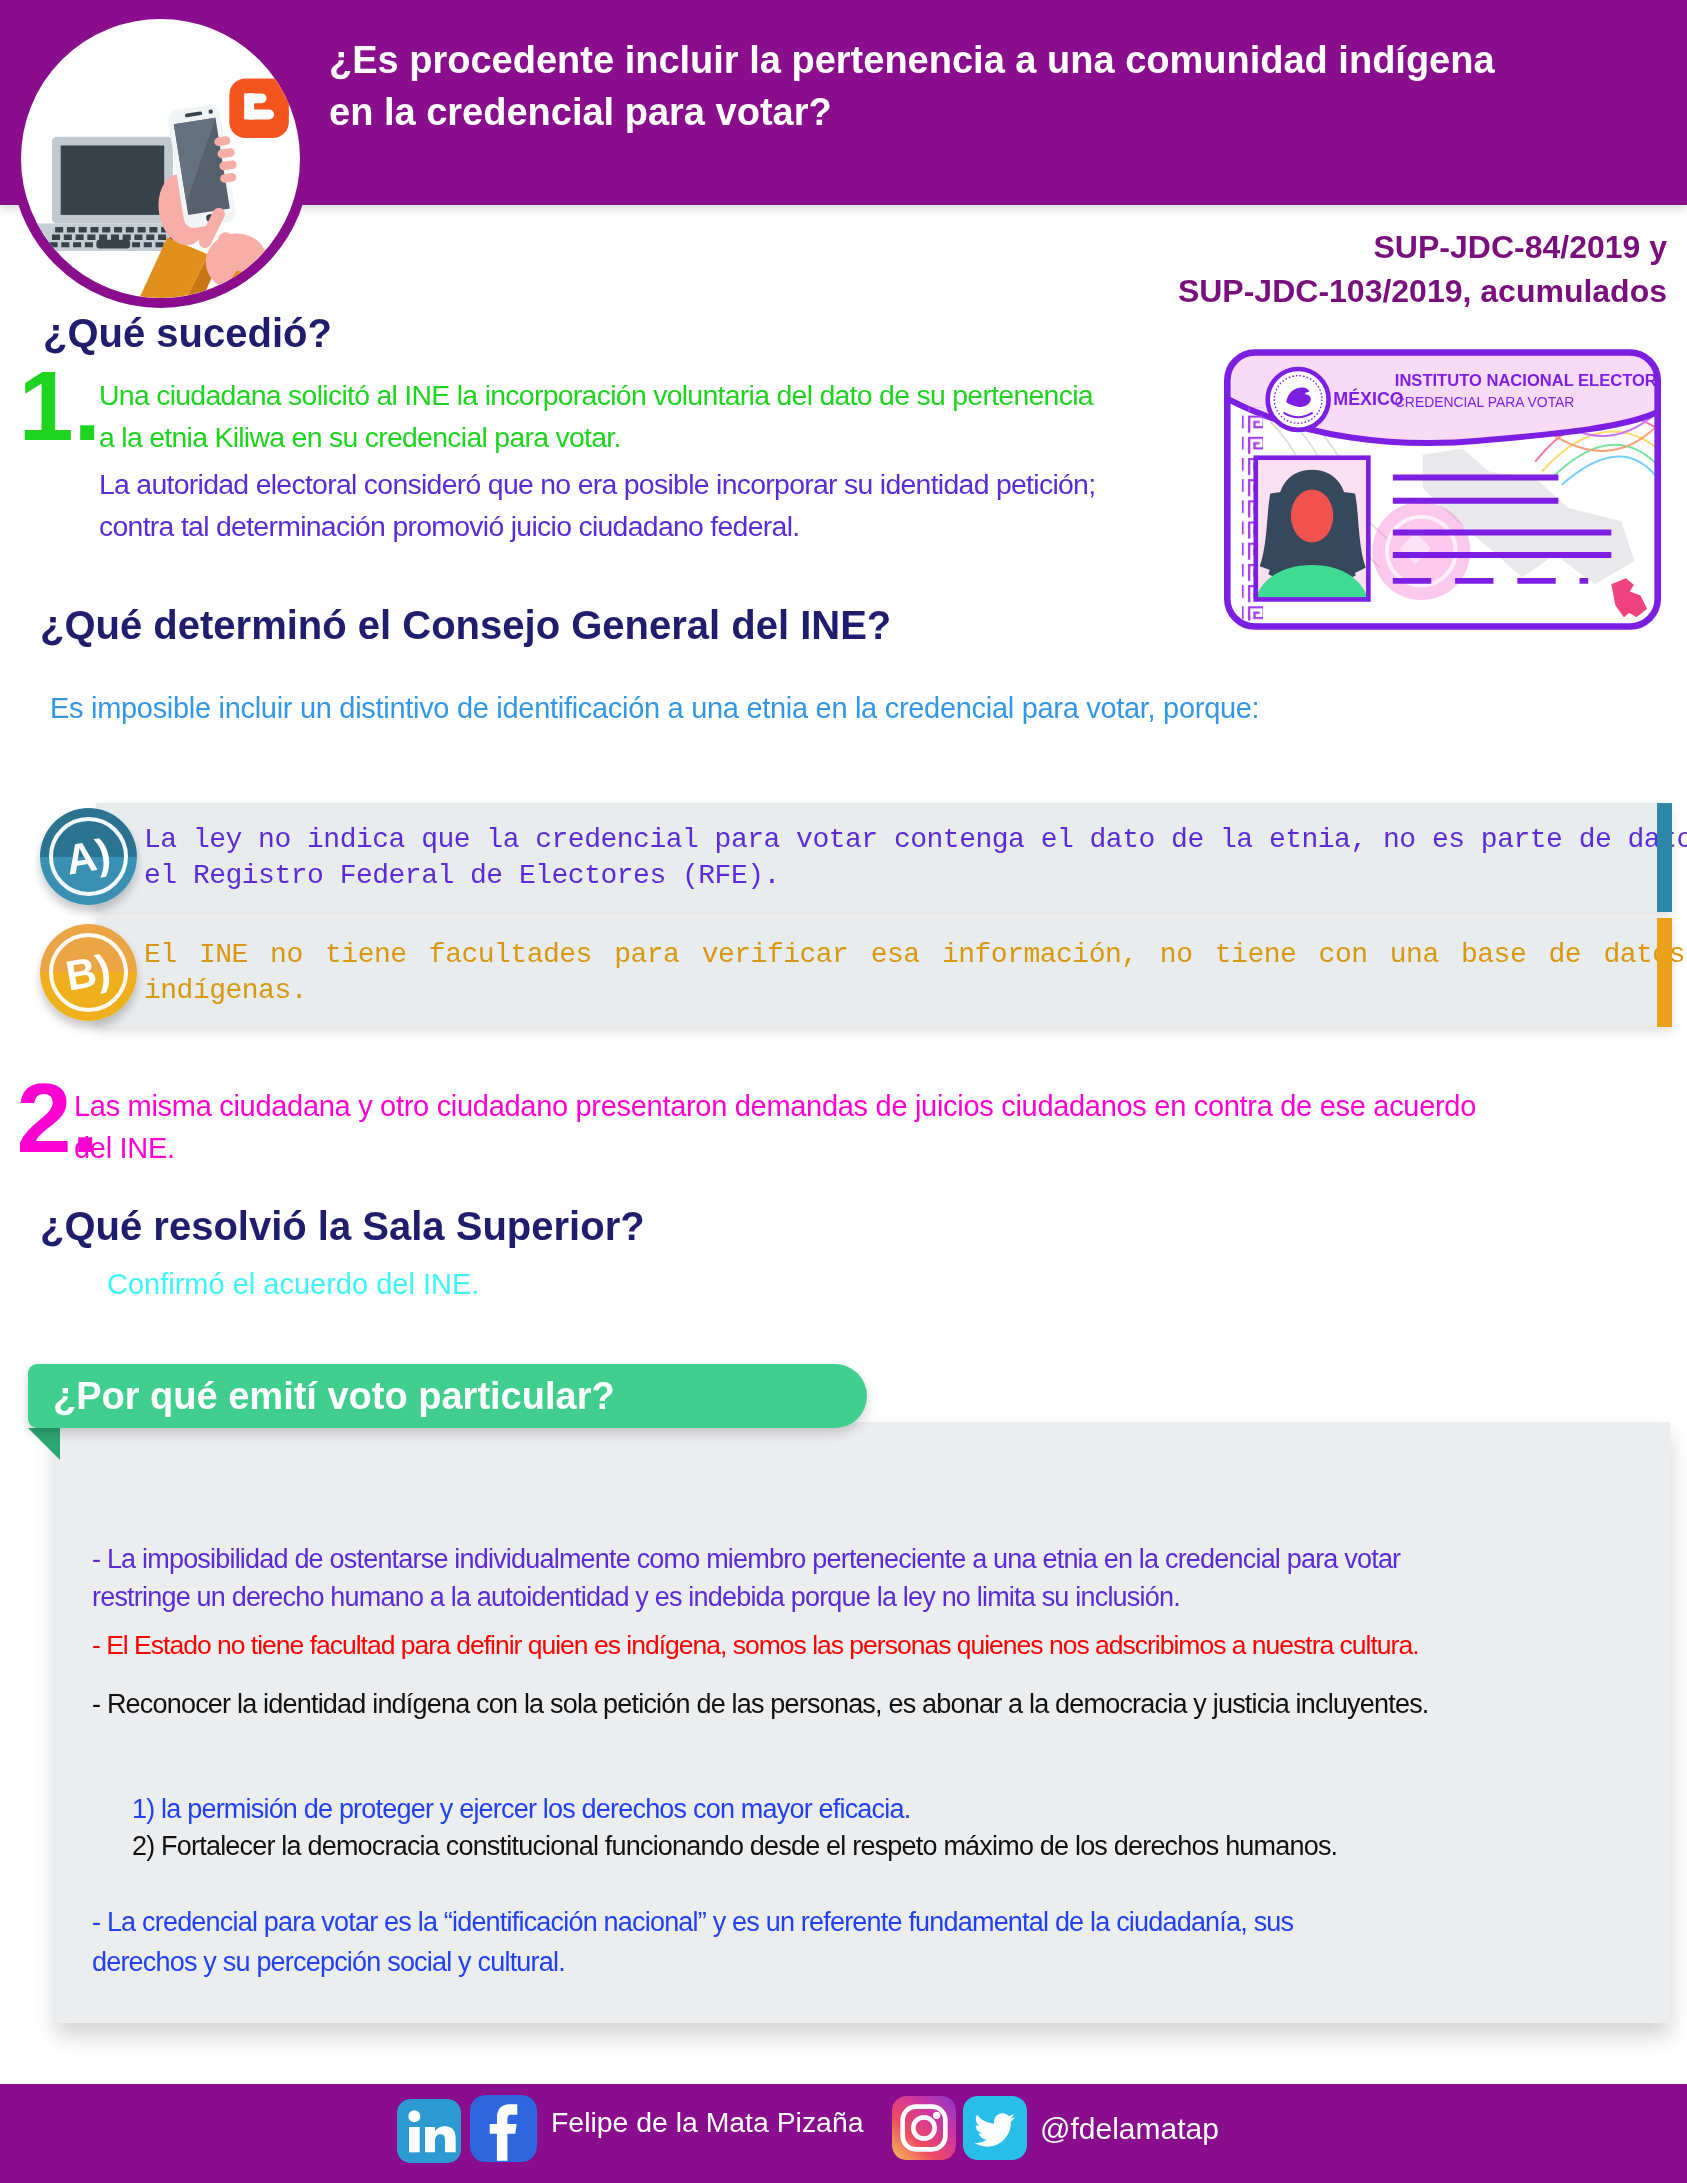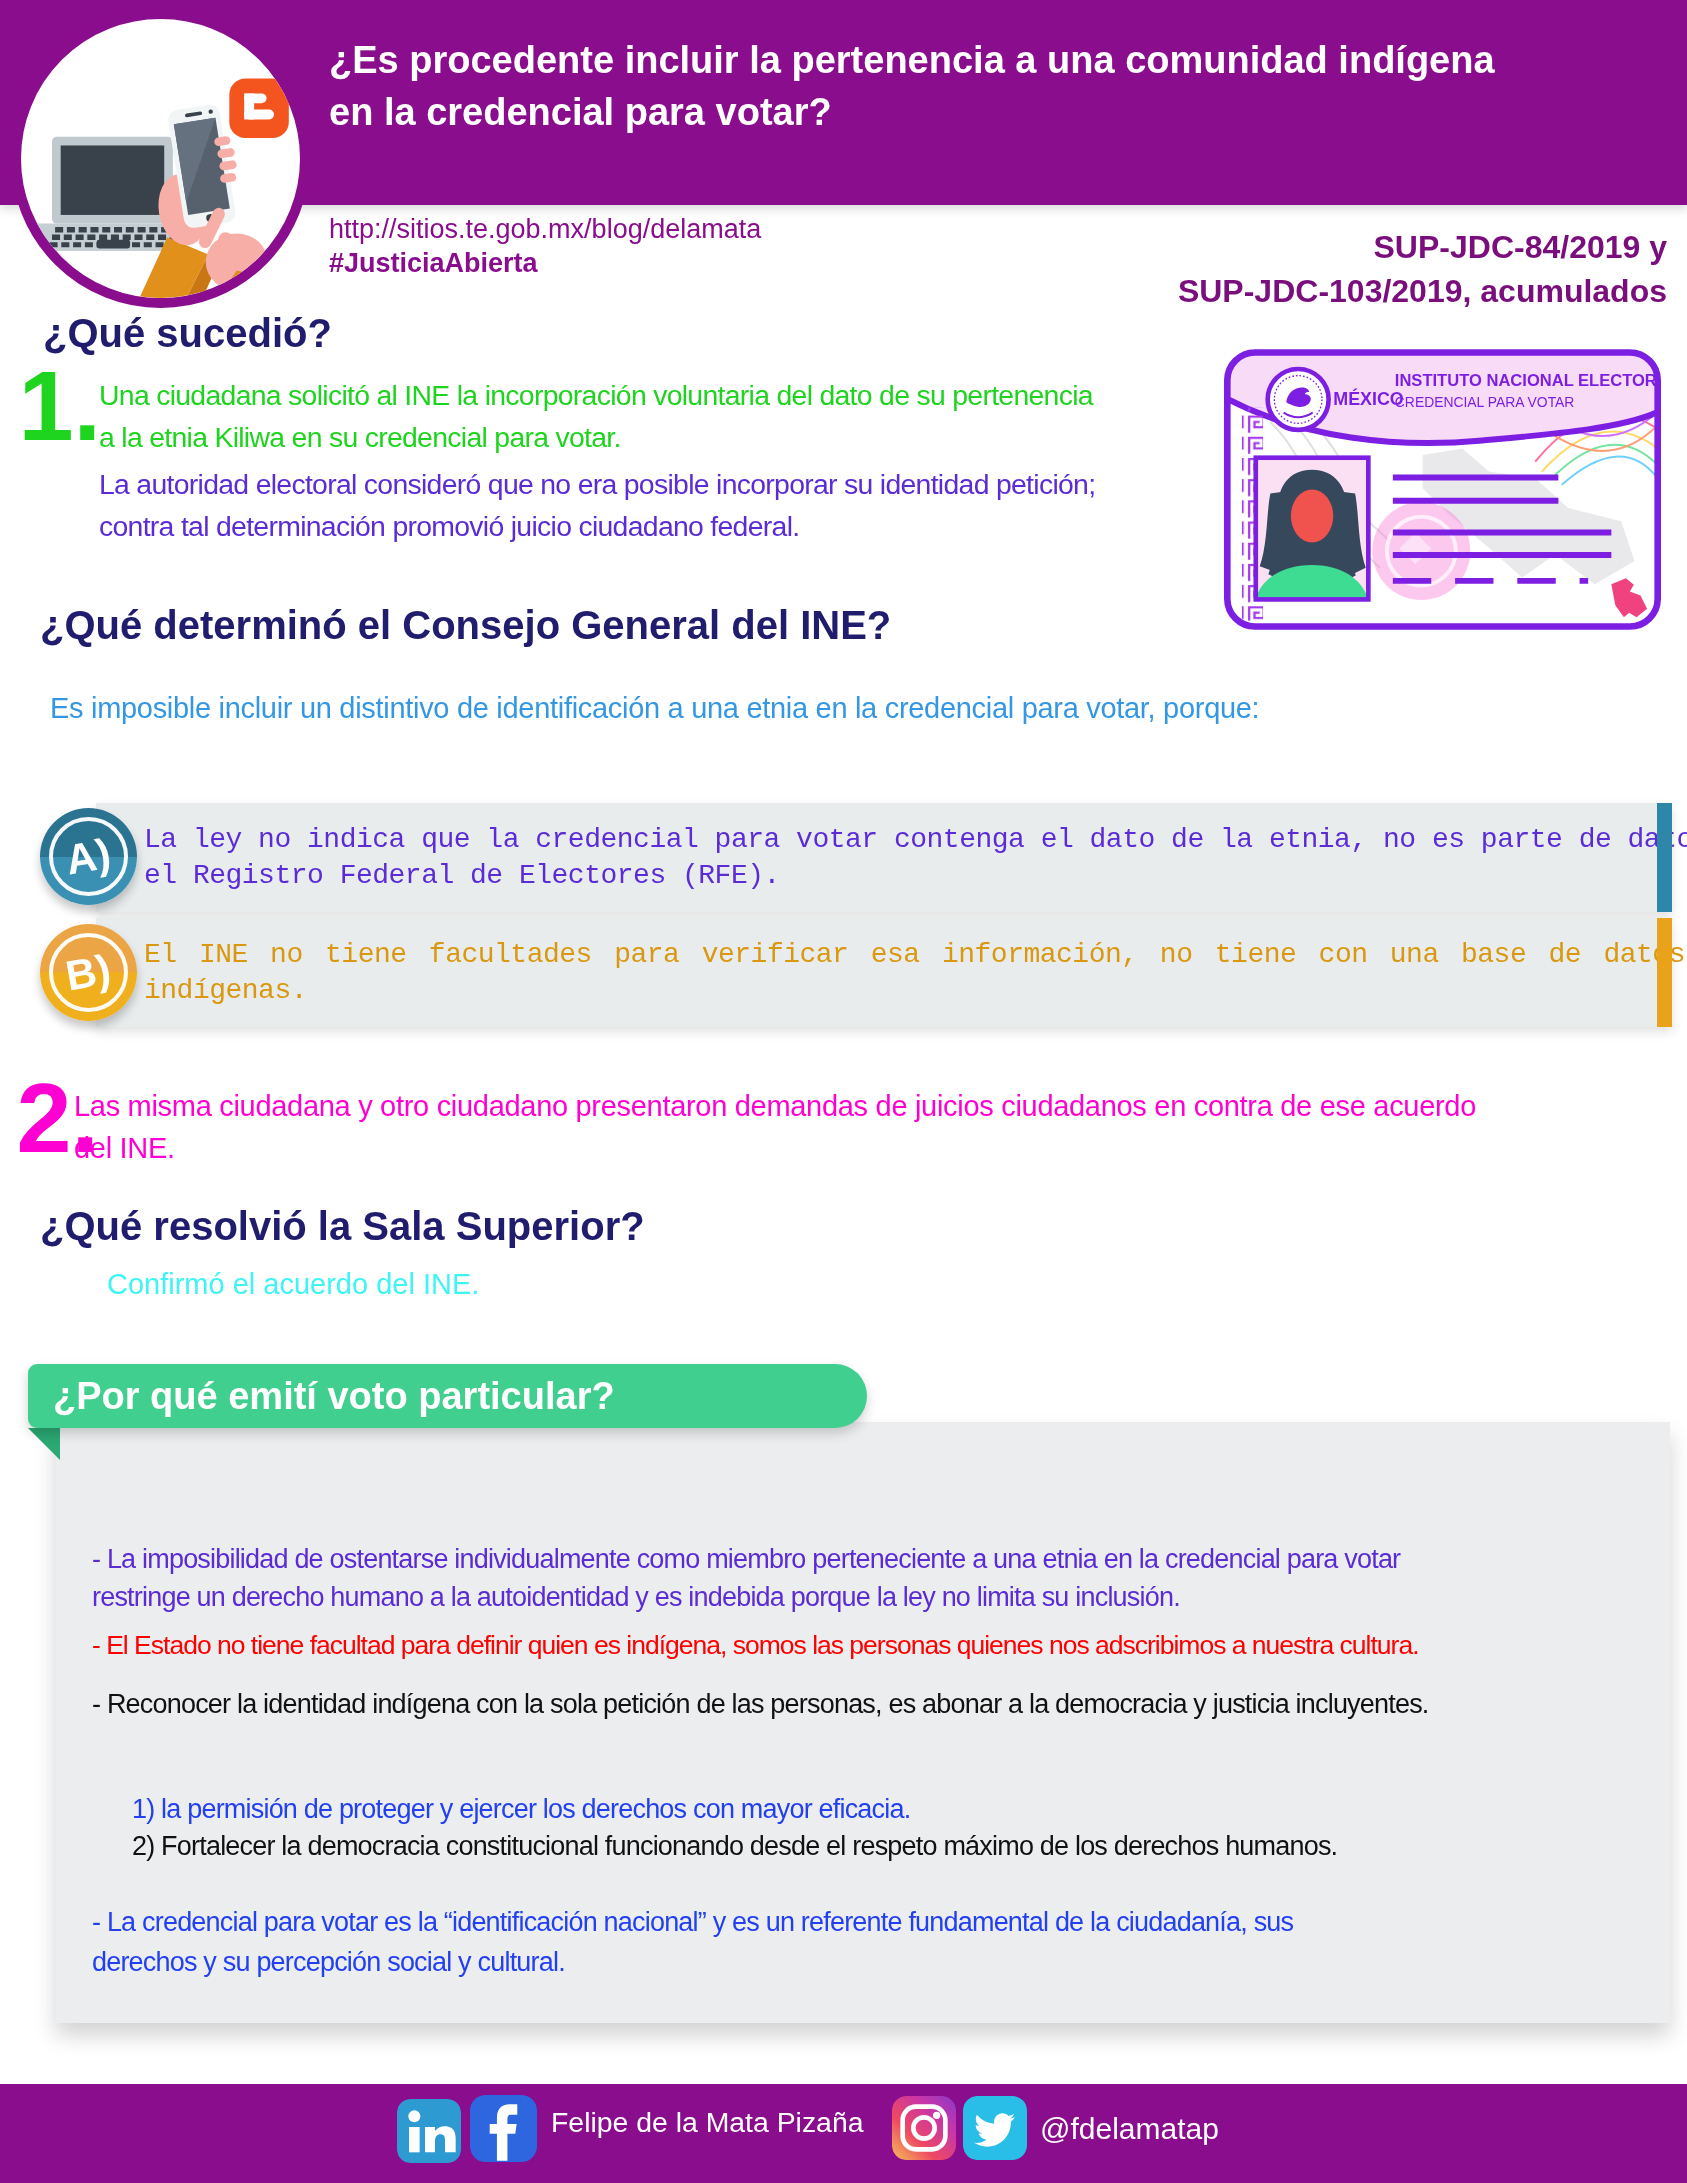--- a/index.html
+++ b/index.html
@@ -130,24 +130,20 @@
       </g>
 
       <path d="M318,452 L348,406 L448,430 L452,452 Z" fill="#C97714"></path>
       <path d="M318,452 L348,406 L378,413 L352,452 Z" fill="#E2901C"></path>
     </svg>
   </div>
 
   <div class="main-title">¿Es procedente incluir la pertenencia a una comunidad indígena
 en la credencial para votar?</div>
 
-  <div class="blog-links">
-    <a href="#" class="blog-url">http://sitios.te.gob.mx/blog/delamata</a>
-    <span class="blog-hashtag">#JusticiaAbierta</span>
-  </div>
 
   <div class="case-ref">SUP-JDC-84/2019 y
 SUP-JDC-103/2019, acumulados</div>
 
   <div class="h-navy" style="left:43px;top:311px;">¿Qué sucedió?</div>
   <div class="step-num num-green" style="left:18.5px;top:356px;">1.</div>
   <div class="para green-para">Una ciudadana solicitó al INE la incorporación voluntaria del dato de su pertenencia
 a la etnia Kiliwa en su credencial para votar.</div>
   <div class="para violet-para">La autoridad electoral consideró que no era posible incorporar su identidad petición;
 contra tal determinación promovió juicio ciudadano federal.</div>

